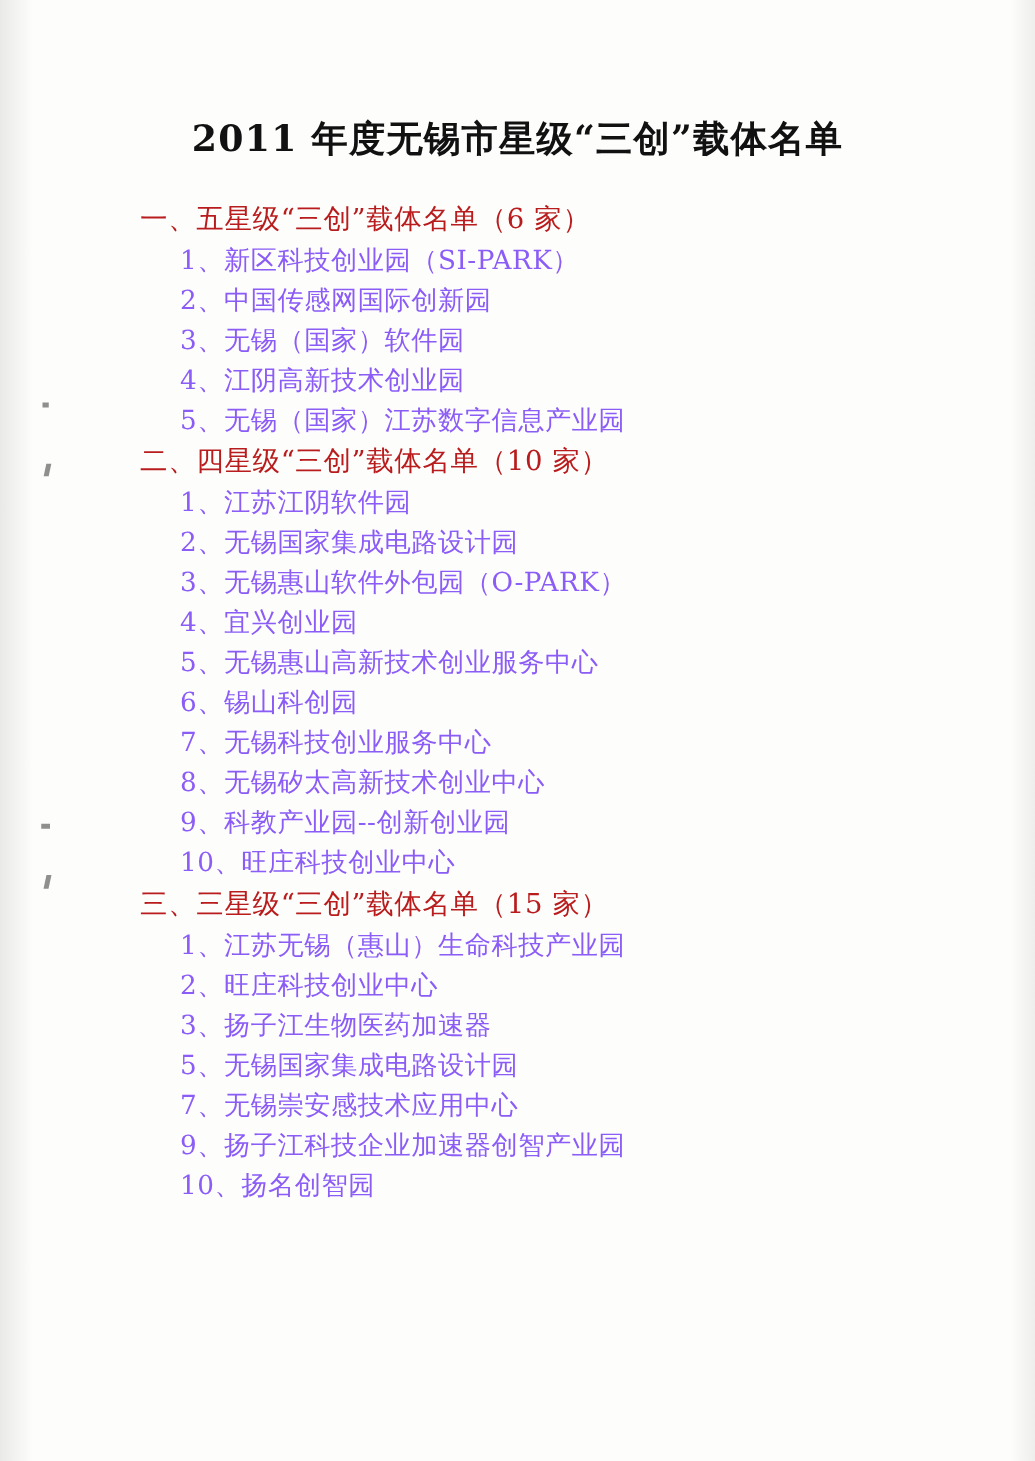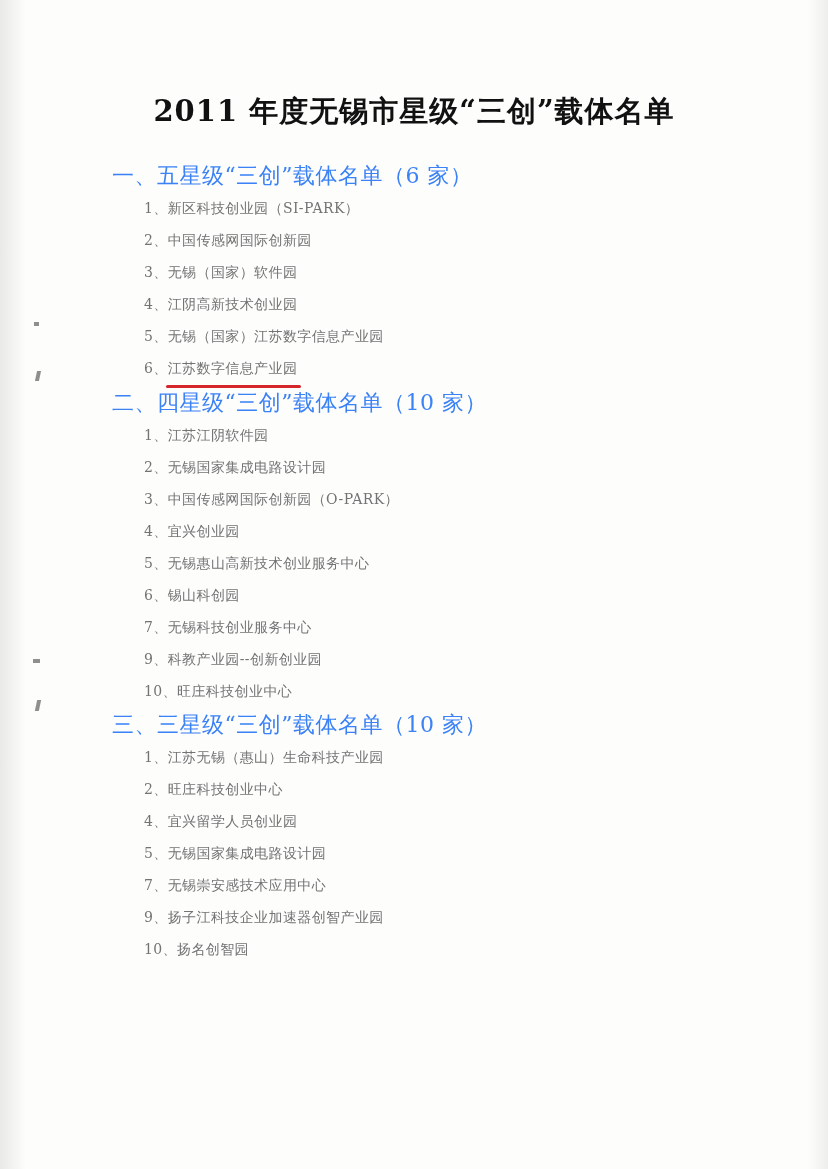--- a/index.html
+++ b/index.html
@@ -54,29 +54,29 @@
     position: absolute;
     top: 158px;
     left: 112px;
     width: 660px;
   }
   .section-heading {
     font-size: 22px;
     line-height: 32px;
     letter-spacing: 0.5px;
     margin-top: 2px;
-    color: #3b82f6;
+    color: #b91c1c;
     white-space: nowrap;
   }
   .item {
-    font-size: 14px;
+    font-size: 21px;
     line-height: 32px;
     padding-left: 32px;
     letter-spacing: 0.4px;
-    color: #737373;
+    color: #8b5cf6;
     white-space: nowrap;
   }
   .item .num {
     display: inline-block;
   }
   .item.highlighted .text {
     position: relative;
     display: inline-block;
     padding-bottom: 1px;
   }
@@ -124,62 +124,62 @@
     </div>
     <div class="item">
       <span class="num">3、</span><span class="text">无锡（国家）软件园</span>
     </div>
     <div class="item">
       <span class="num">4、</span><span class="text">江阴高新技术创业园</span>
     </div>
     <div class="item">
       <span class="num">5、</span><span class="text">无锡（国家）江苏数字信息产业园</span>
     </div>
-    <div class="item highlighted">
-      <span class="num">6、</span><span class="text">江苏数字信息产业园</span>
-    </div>
 
     <div class="section-heading">二、四星级“三创”载体名单（10 家）</div>
     <div class="item">
       <span class="num">1、</span><span class="text">江苏江阴软件园</span>
     </div>
     <div class="item">
       <span class="num">2、</span><span class="text">无锡国家集成电路设计园</span>
     </div>
     <div class="item">
-      <span class="num">3、</span><span class="text">中国传感网国际创新园（O-PARK）</span>
+      <span class="num">3、</span><span class="text">无锡惠山软件外包园（O-PARK）</span>
     </div>
     <div class="item">
       <span class="num">4、</span><span class="text">宜兴创业园</span>
     </div>
     <div class="item">
       <span class="num">5、</span><span class="text">无锡惠山高新技术创业服务中心</span>
     </div>
     <div class="item">
       <span class="num">6、</span><span class="text">锡山科创园</span>
     </div>
     <div class="item">
       <span class="num">7、</span><span class="text">无锡科技创业服务中心</span>
     </div>
     <div class="item">
+      <span class="num">8、</span><span class="text">无锡矽太高新技术创业中心</span>
+    </div>
+    <div class="item">
       <span class="num">9、</span><span class="text">科教产业园--创新创业园</span>
     </div>
     <div class="item">
       <span class="num">10、</span><span class="text">旺庄科技创业中心</span>
     </div>
 
-    <div class="section-heading">三、三星级“三创”载体名单（10 家）</div>
+    <div class="section-heading">三、三星级“三创”载体名单（15 家）</div>
     <div class="item">
       <span class="num">1、</span><span class="text">江苏无锡（惠山）生命科技产业园</span>
     </div>
     <div class="item">
       <span class="num">2、</span><span class="text">旺庄科技创业中心</span>
     </div>
     <div class="item">
-      <span class="num">4、</span><span class="text">宜兴留学人员创业园</span>
+      <span class="num">3、</span><span class="text">扬子江生物医药加速器</span>
     </div>
     <div class="item">
       <span class="num">5、</span><span class="text">无锡国家集成电路设计园</span>
     </div>
     <div class="item">
       <span class="num">7、</span><span class="text">无锡崇安感技术应用中心</span>
     </div>
     <div class="item">
       <span class="num">9、</span><span class="text">扬子江科技企业加速器创智产业园</span>
     </div>

